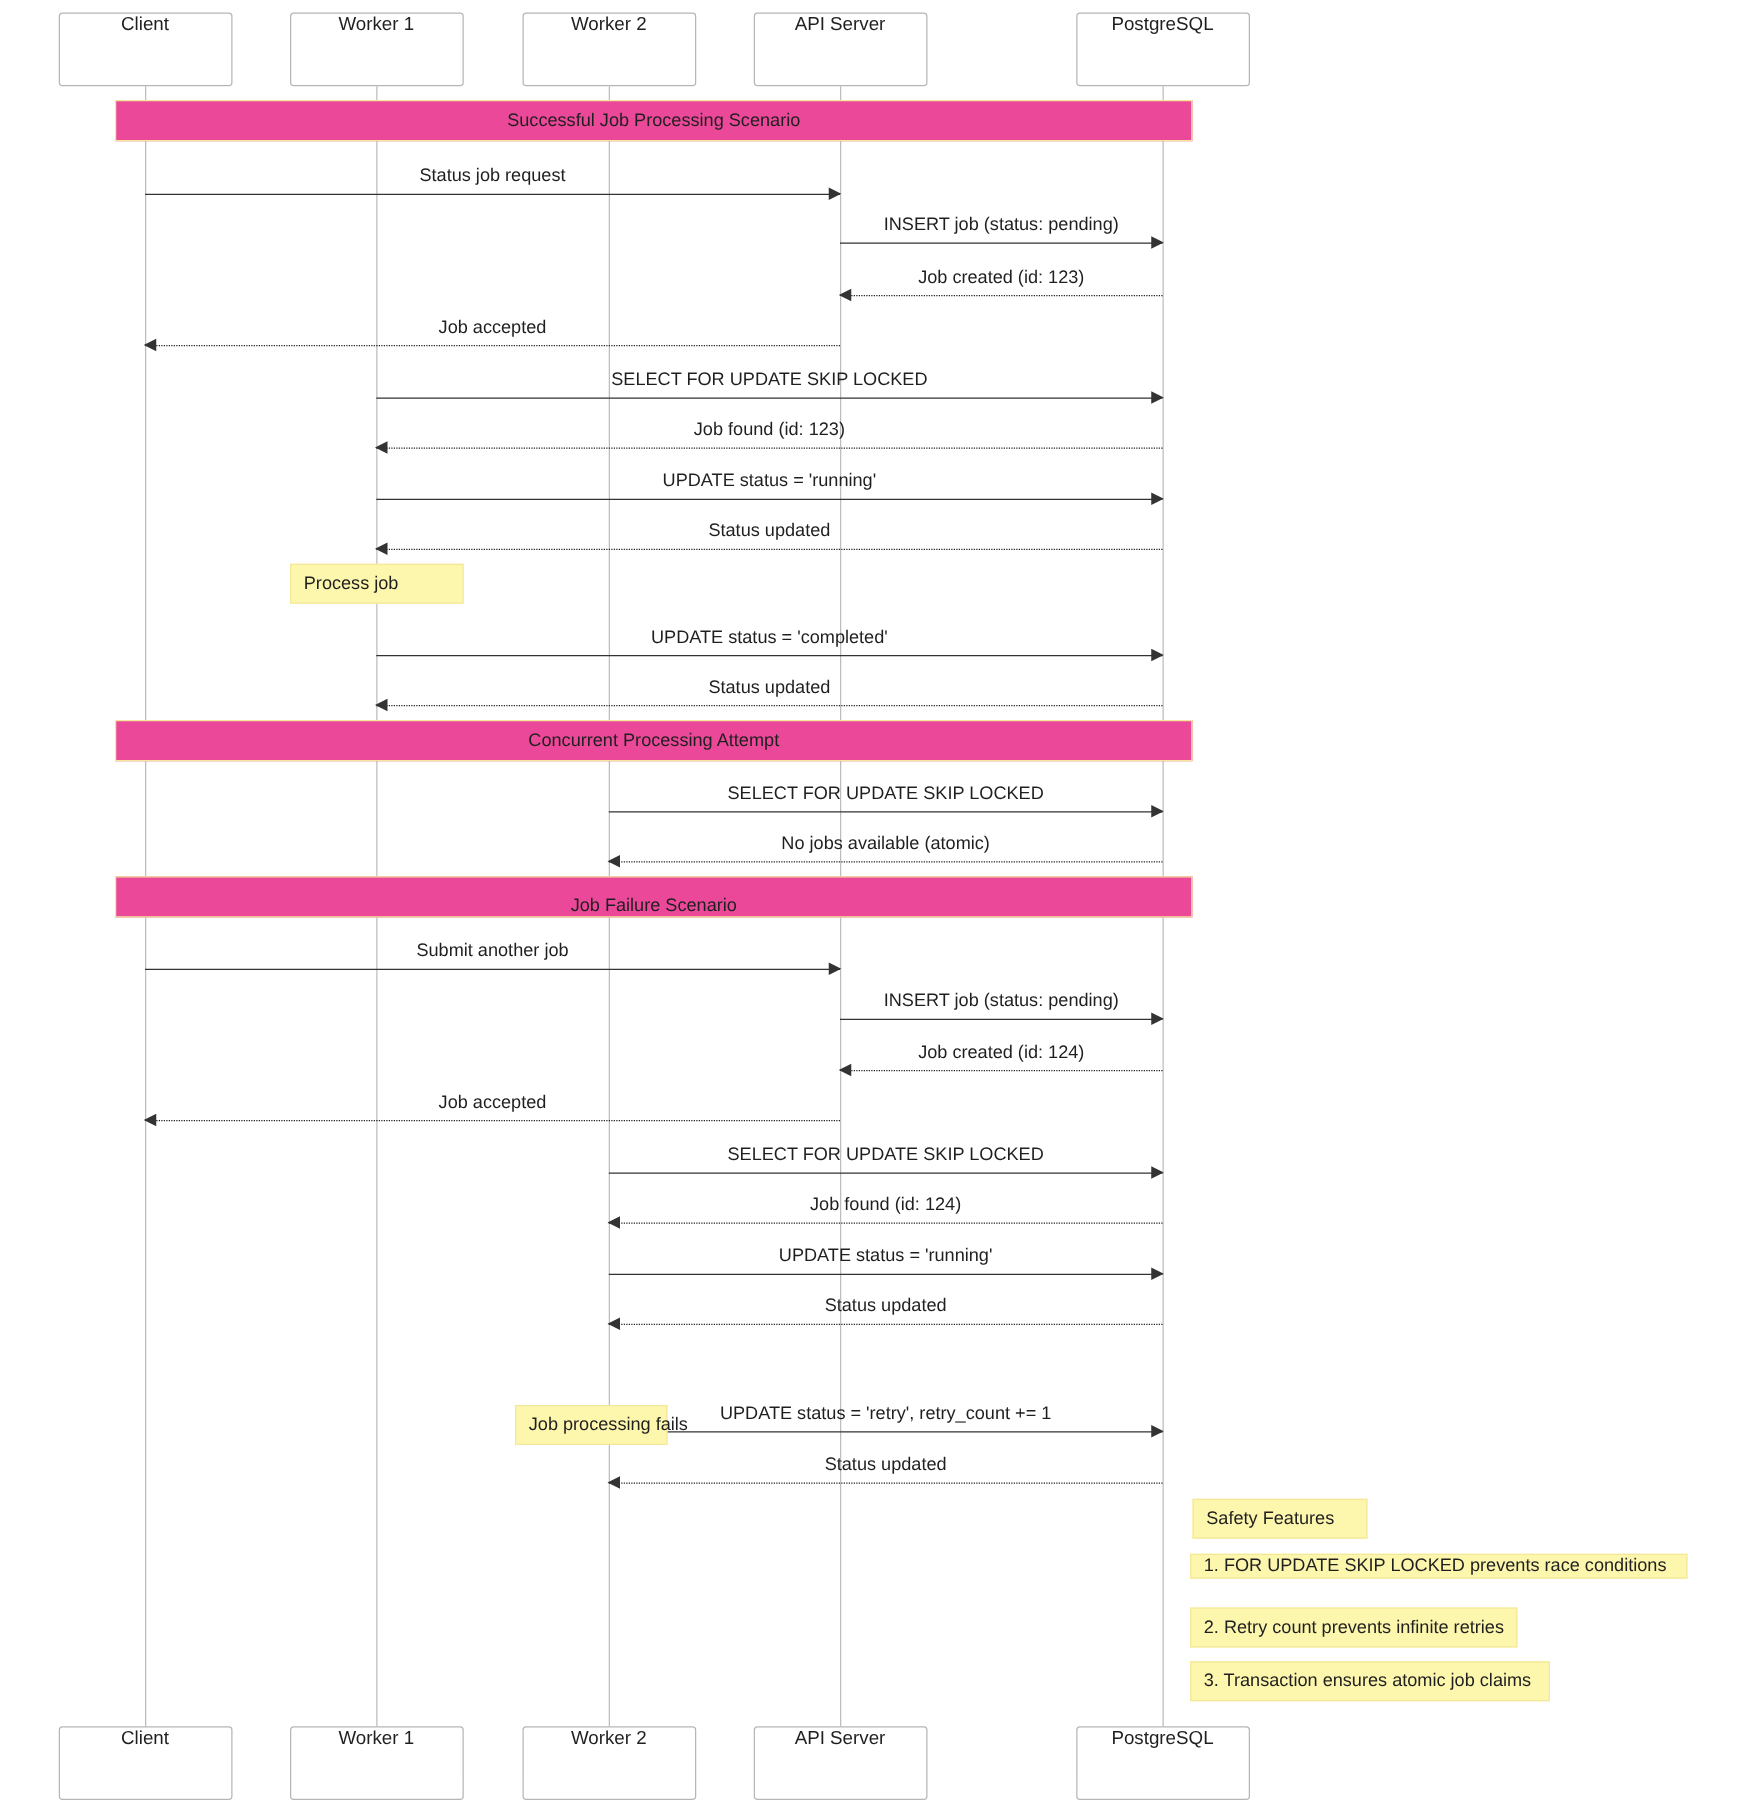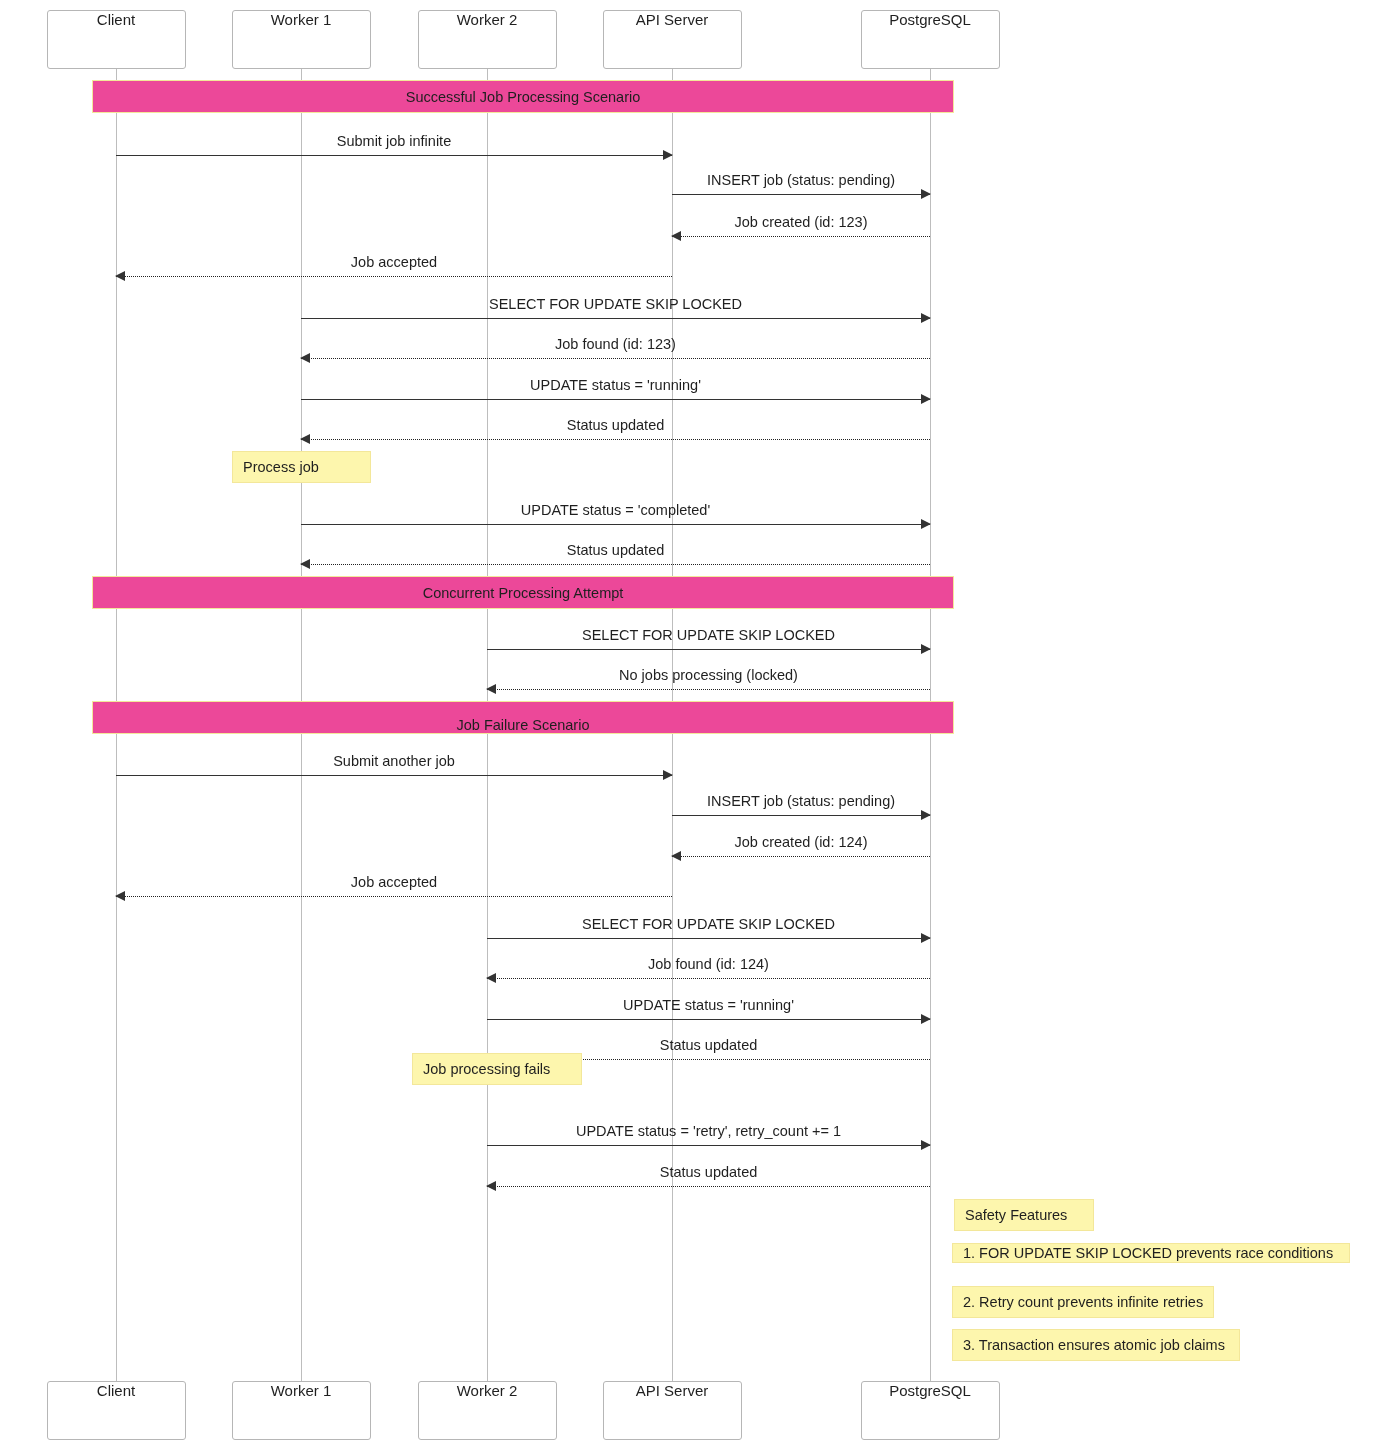--- a/index.html
+++ b/index.html
@@ -77,21 +77,21 @@
         <span>Concurrent Processing Attempt</span>
       </div>
       <div class="band" style="left: 92px; top: 701px; width: 862px; height: 33px; align-items: flex-end;">
         <span>Job Failure Scenario</span>
       </div>
     </div>
   <div id="messages">
       <div class="msg right" style="left: 116px; top: 155px; width: 556px;">
         <div class="line"></div>
         <div class="head"></div>
-        <div class="label">Submit job infinite</div>
+        <div class="label">Status job request</div>
       </div>
       <div class="msg right" style="left: 672px; top: 194px; width: 258px;">
         <div class="line"></div>
         <div class="head"></div>
         <div class="label">INSERT job (status: pending)</div>
       </div>
       <div class="msg dashed left" style="left: 672px; top: 236px; width: 258px;">
         <div class="line"></div>
         <div class="head"></div>
         <div class="label">Job created (id: 123)</div>
@@ -132,21 +132,21 @@
         <div class="label">Status updated</div>
       </div>
       <div class="msg right" style="left: 487px; top: 649px; width: 443px;">
         <div class="line"></div>
         <div class="head"></div>
         <div class="label">SELECT FOR UPDATE SKIP LOCKED</div>
       </div>
       <div class="msg dashed left" style="left: 487px; top: 689px; width: 443px;">
         <div class="line"></div>
         <div class="head"></div>
-        <div class="label">No jobs processing (locked)</div>
+        <div class="label">No jobs available (atomic)</div>
       </div>
       <div class="msg right" style="left: 116px; top: 775px; width: 556px;">
         <div class="line"></div>
         <div class="head"></div>
         <div class="label">Submit another job</div>
       </div>
       <div class="msg right" style="left: 672px; top: 815px; width: 258px;">
         <div class="line"></div>
         <div class="head"></div>
         <div class="label">INSERT job (status: pending)</div>
@@ -189,21 +189,21 @@
       <div class="msg dashed left" style="left: 487px; top: 1186px; width: 443px;">
         <div class="line"></div>
         <div class="head"></div>
         <div class="label">Status updated</div>
       </div>
     </div>
   <div id="notes">
       <div class="note" style="left: 232px; top: 451px; width: 139px; height: 32px;">
         <span>Process job</span>
       </div>
-      <div class="note" style="left: 412px; top: 1053px; width: 170px; height: 32px;">
+      <div class="note" style="left: 412px; top: 1124px; width: 122px; height: 32px;">
         <span>Job processing fails</span>
       </div>
       <div class="note" style="left: 954px; top: 1199px; width: 140px; height: 32px;">
         <span>Safety Features</span>
       </div>
       <div class="note" style="left: 952px; top: 1243px; width: 398px; height: 20px;">
         <span>1. FOR UPDATE SKIP LOCKED prevents race conditions</span>
       </div>
       <div class="note" style="left: 952px; top: 1286px; width: 262px; height: 32px;">
         <span>2. Retry count prevents infinite retries</span>

